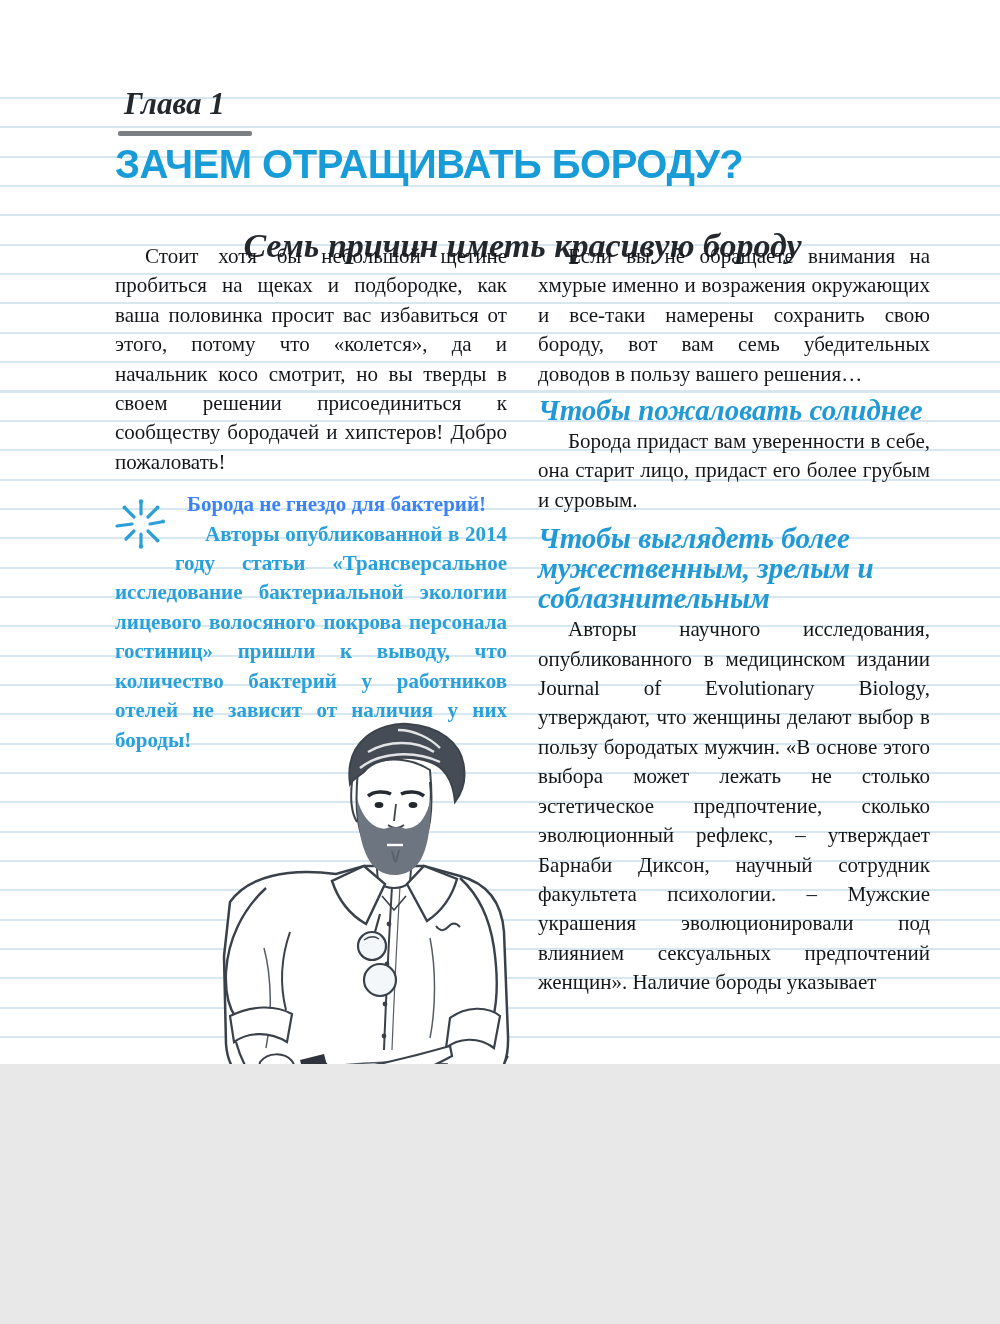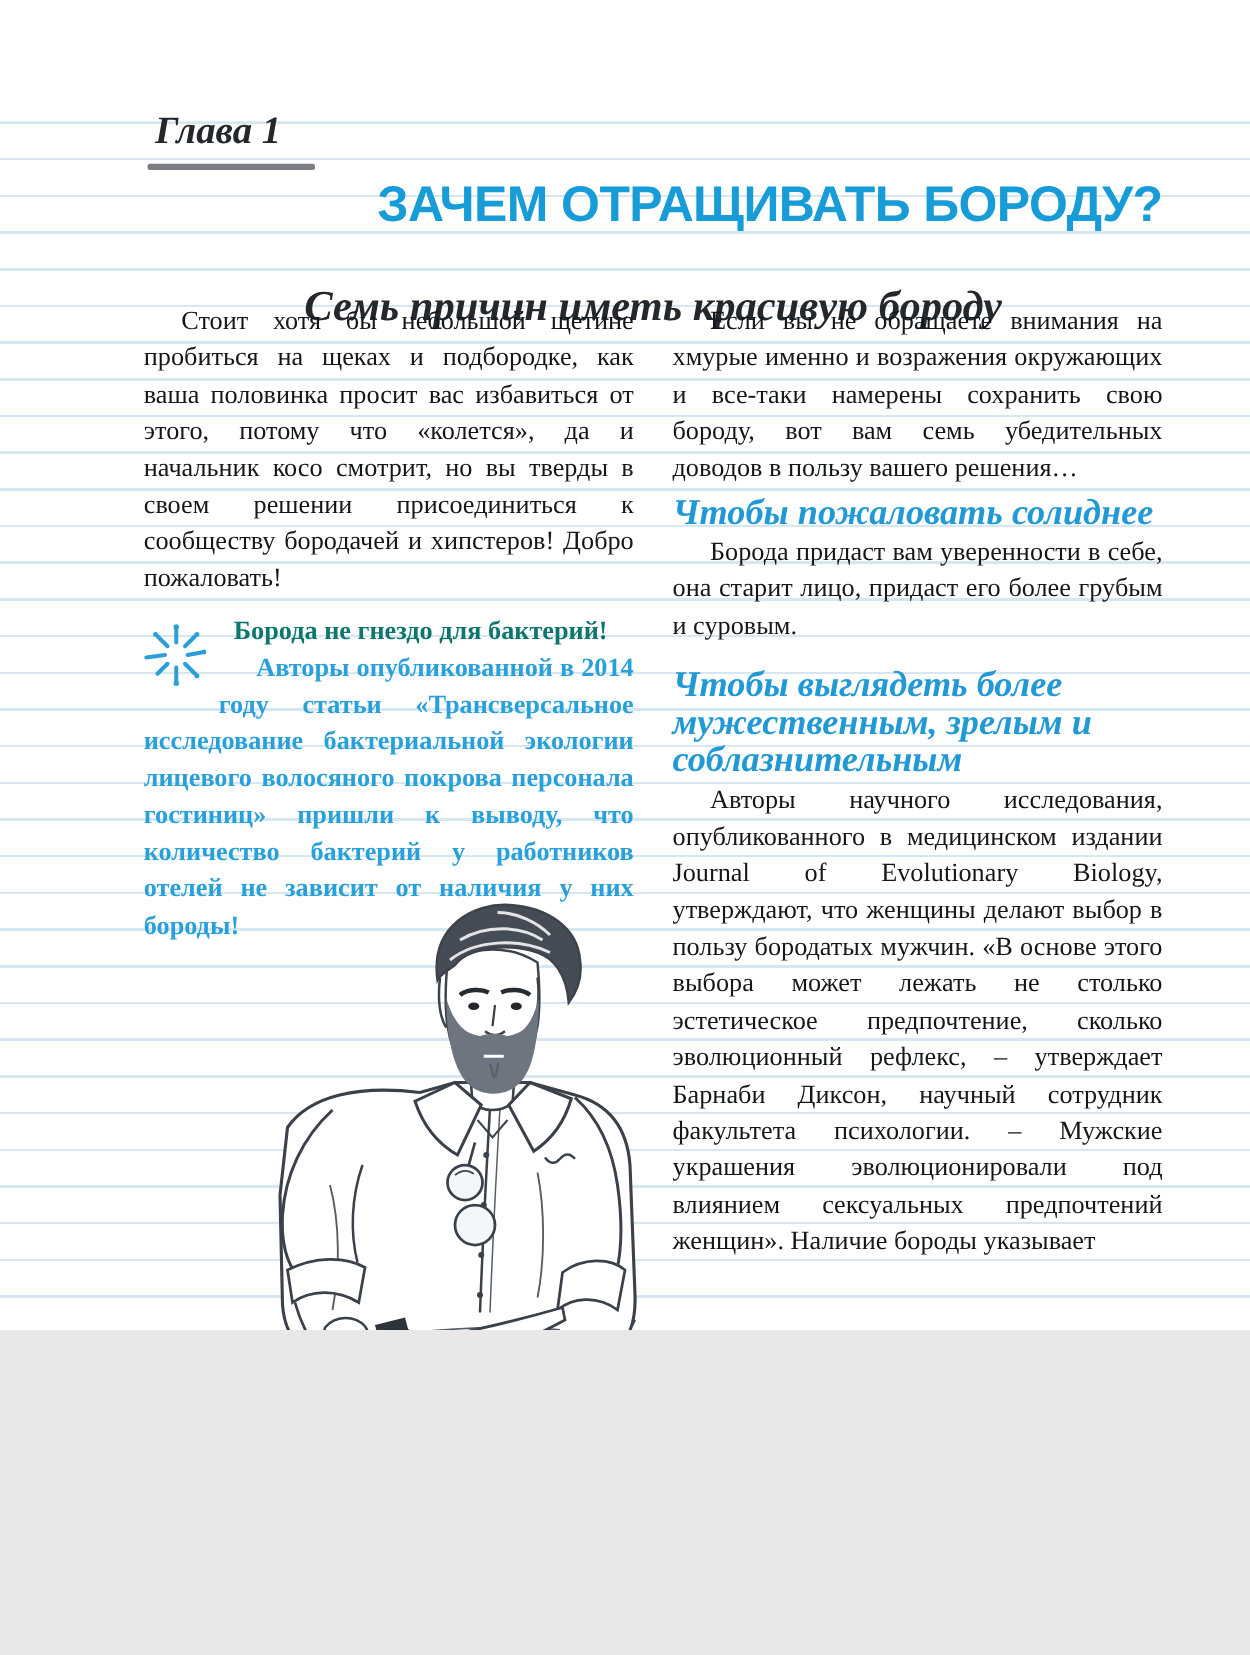--- a/index.html
+++ b/index.html
@@ -18,53 +18,53 @@
   
   .chapter-script{
     position:absolute;left:124px;top:86px;
     font:italic 700 31px/36px "Liberation Serif",serif;color:#24282d;
   }
   .chapter-underline{
     position:absolute;left:118px;top:131px;width:134px;height:5px;
     background:#7b7e82;border-radius:2px;
   }
   .main-title{
-    position:absolute;left:115px;top:142px;width:815px;text-align:right;
+    position:absolute;left:115px;top:142px;width:815px;text-align:left;
     font:700 40px/44px "Liberation Sans",sans-serif;color:#189cd8;
     letter-spacing:-.5px;white-space:nowrap;
   }
   .subtitle-script{
     position:absolute;left:115px;top:195px;width:815px;text-align:center;
     font:italic 700 34px/44px "Liberation Serif",serif;color:#24282d;margin-top:29px;
   }
   
   .col{position:absolute;top:242px;width:392px;}
   .col-left{left:115px;}
   .col-right{left:538px;}
   p.body{
     margin:0;font:400 21px/29.4px "Liberation Serif",serif;
     text-align:justify;text-indent:30px;color:#14171a;
   }
   
   .note{margin-top:13px;}
   .note-icon{float:left;width:52px;height:60px;margin:3px 8px 0 0;}
   .note-title{
-    margin:0;font:700 21px/29.4px "Liberation Serif",serif;color:#0f766e;
+    margin:0;font:700 21px/29.4px "Liberation Serif",serif;color:#3b82f6;
     text-indent:12px;
   }
   .note-body{
     margin:0;font:700 21px/29.4px "Liberation Serif",serif;color:#2aa0da;
     text-align:justify;text-indent:30px;
   }
   
   .script-heading{
     margin:6px 0 2px;font:italic 700 29px/30px "Liberation Serif",serif;
     color:#2199d6;text-indent:0;
   }
-  .script-heading.narrow{max-width:340px;margin-top:18px;}
+  .script-heading.narrow{max-width:340px;margin-top:8px;}
   
   .margin-chapter{
     position:absolute;left:64px;top:1080px;
     writing-mode:vertical-rl;transform:rotate(180deg);
     font:700 17px "Liberation Sans",sans-serif;letter-spacing:1px;color:#16181b;
   }
   .page-number{
     position:absolute;left:72px;top:1218px;
     font:400 31px "Liberation Serif",serif;color:#16181b;
   }

